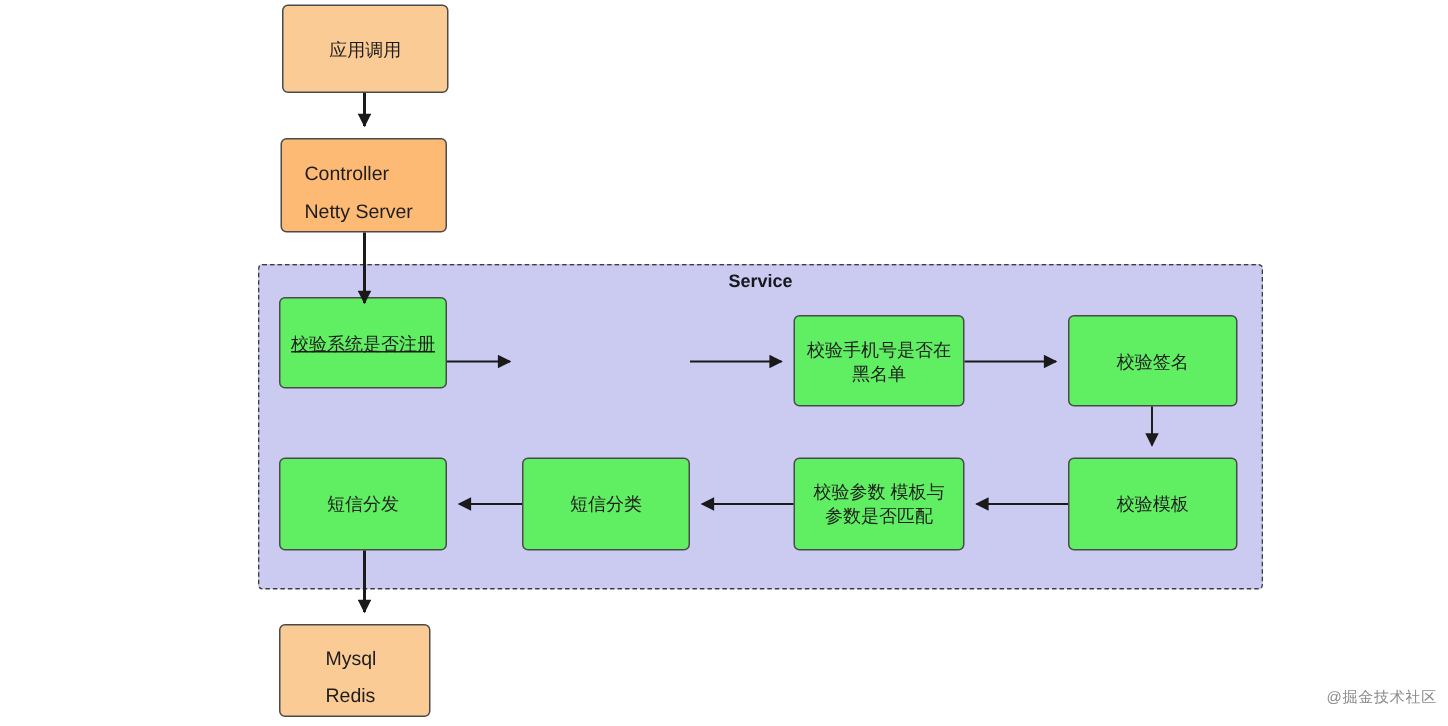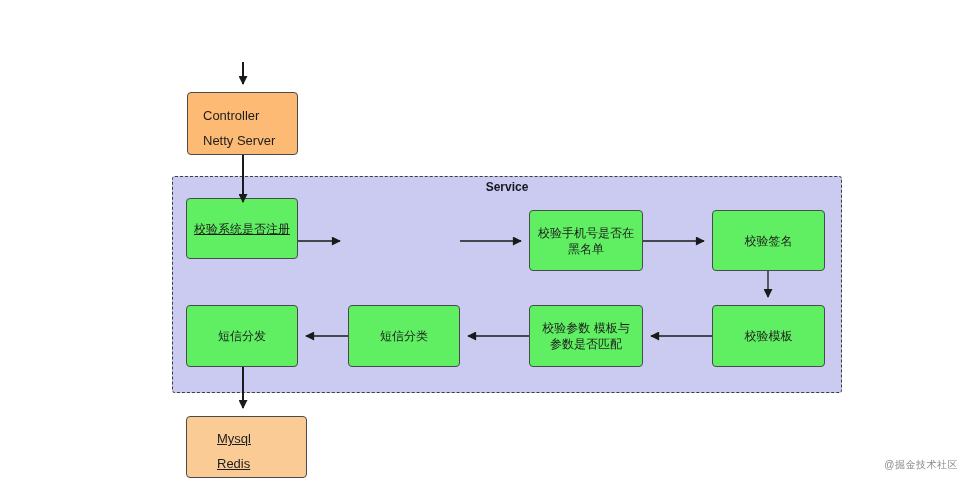--- a/index.html
+++ b/index.html
@@ -55,21 +55,21 @@
     color: #17171f;
   }
   #node-validate-system    { left: 186px; top: 198px; width: 112px; height: 61px; text-decoration: underline; }
   #node-validate-key       { left: 348px; top: 210px; width: 112px; height: 61px; }
   #node-validate-phone     { left: 529px; top: 210px; width: 114px; height: 61px; }
   #node-validate-signature { left: 712px; top: 210px; width: 113px; height: 61px; }
   #node-sms-dispatch       { left: 186px; top: 305px; width: 112px; height: 62px; }
   #node-sms-classify       { left: 348px; top: 305px; width: 112px; height: 62px; }
   #node-validate-params    { left: 529px; top: 305px; width: 114px; height: 62px; }
   #node-validate-template  { left: 712px; top: 305px; width: 113px; height: 62px; }
-  #node-storage            { left: 186px; top: 416px; width: 121px; height: 62px; padding: 9px 0 0 30px; text-decoration: underline; }
+  #node-storage            { left: 186px; top: 416px; width: 101px; height: 62px; padding: 9px 0 0 30px; }
   .arrows {
     position: absolute;
     left: 0; top: 0;
     width: 965px; height: 484px;
     pointer-events: none;
   }
   .watermark {
     position: absolute;
     right: 7px;
     bottom: 12px;
@@ -80,20 +80,23 @@
 </style>
 </head>
 <body>
 
 <div class="canvas">
 
   <div id="group-service">
     <div class="group-title">Service</div>
   </div>
 
+  <div class="node orange" id="node-app-call">
+    <div>应用调用</div>
+  </div>
 
   <div class="node magenta left-align" id="node-controller">
     <div>Controller</div>
     <div>Netty Server</div>
   </div>
 
   <div class="node green" id="node-validate-system">
     <div>校验系统是否注册</div>
   </div>
 

